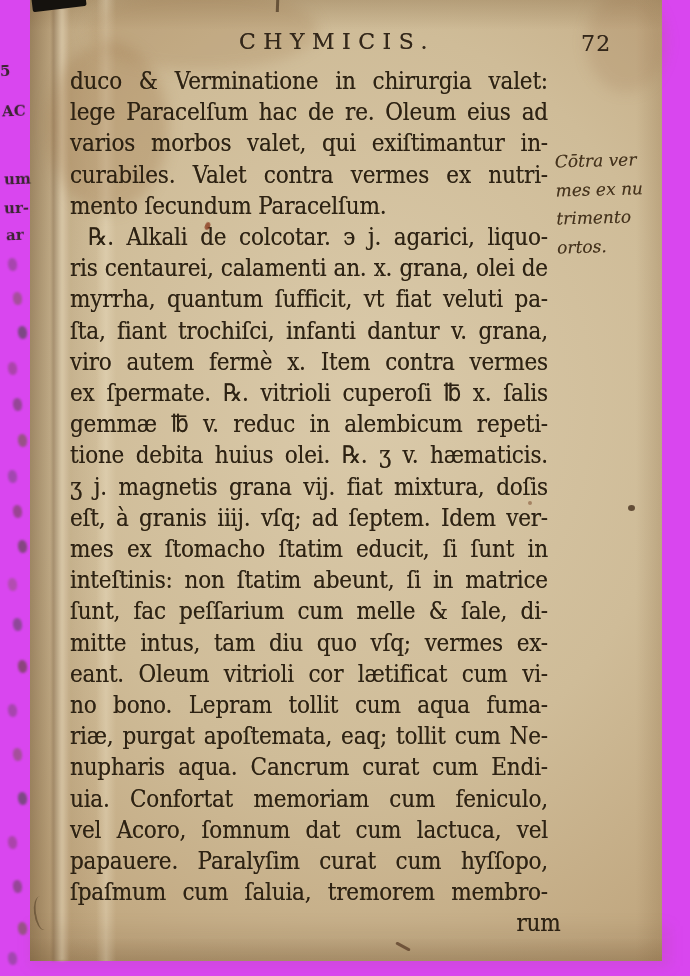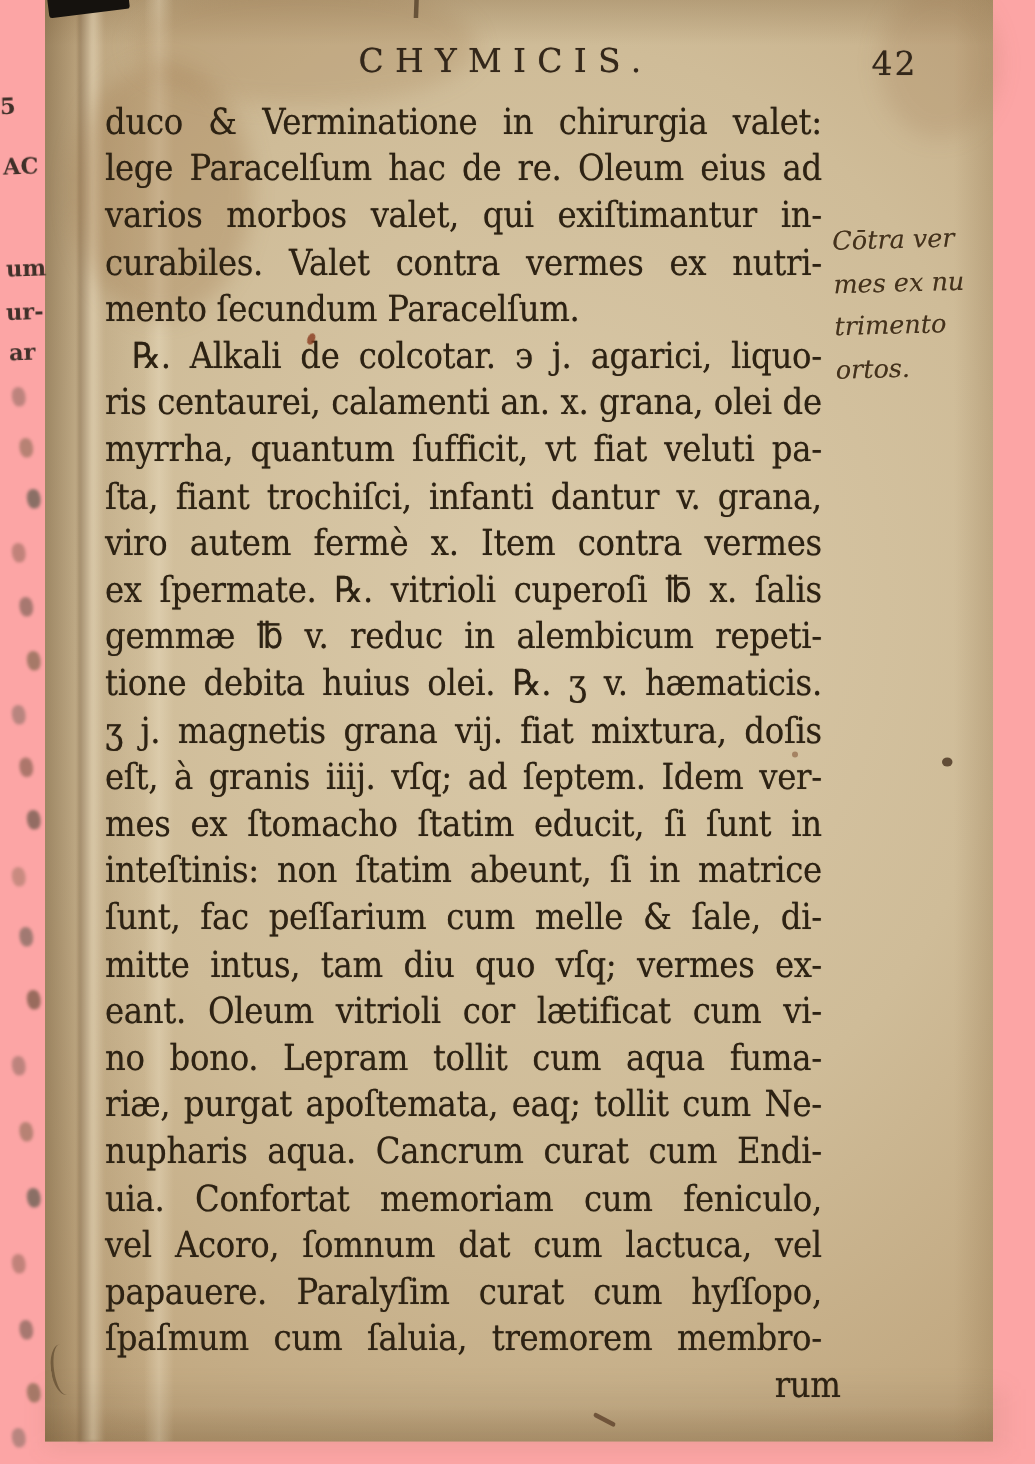--- a/index.html
+++ b/index.html
@@ -1,21 +1,21 @@
 <!DOCTYPE html>
 <html><head>
 <meta charset="utf-8">
 <style>
   html,body{margin:0;padding:0;}
   body{
     width:690px;height:976px;overflow:hidden;
     background:#fbfaf7;
     font-family:"DejaVu Serif","Liberation Serif","DejaVu Sans",serif;
   }
-  .scan{position:relative;width:690px;height:976px;background:#fca5a5;}
+  .scan{position:relative;width:690px;height:976px;background:#d946ef;}
 
   
   .paper{
     position:absolute;left:30px;top:0;width:632px;height:961px;
     background:
       linear-gradient(to right, rgba(110,85,52,.50) 0px, rgba(140,112,75,.22) 22px, rgba(0,0,0,0) 70px),
       linear-gradient(to left,  rgba(140,110,70,.28) 0px, rgba(0,0,0,0) 26px),
       linear-gradient(to bottom,rgba(125,96,58,.30) 0px, rgba(0,0,0,0) 30px),
       linear-gradient(to top,   rgba(118,90,54,.34) 0px, rgba(0,0,0,0) 24px),
       radial-gradient(95% 75% at 53% 42%, #dacaaa 0%, #cfbc98 52%, #bb9f76 100%);
@@ -109,21 +109,21 @@
     <div class="stain s1"></div>
     <div class="stain s2"></div>
     <div class="stain s3"></div>
     <div class="stain s4"></div>
     <div class="corner-wedge"></div>
     <div class="top-tick"></div>
 
     <div class="header-row">
       <span class="running-title">CHYMICIS.</span>
     </div>
-    <span class="page-number">42</span>
+    <span class="page-number">72</span>
 
     <div class="body-text">
         <div class="line justify">duco &amp; Verminatione in chirurgia valet:</div>
         <div class="line justify">lege Paracelſum hac de re. Oleum eius ad</div>
         <div class="line justify">varios morbos valet, qui exiſtimantur in-</div>
         <div class="line justify">curabiles. Valet contra vermes ex nutri-</div>
         <div class="line left">mento ſecundum Paracelſum.</div>
         <div class="line indent">℞. Alkali de colcotar. э j. agarici, liquo-</div>
         <div class="line justify">ris centaurei, calamenti an. x. grana, olei de</div>
         <div class="line justify">myrrha, quantum ſufficit, vt fiat veluti pa-</div>

